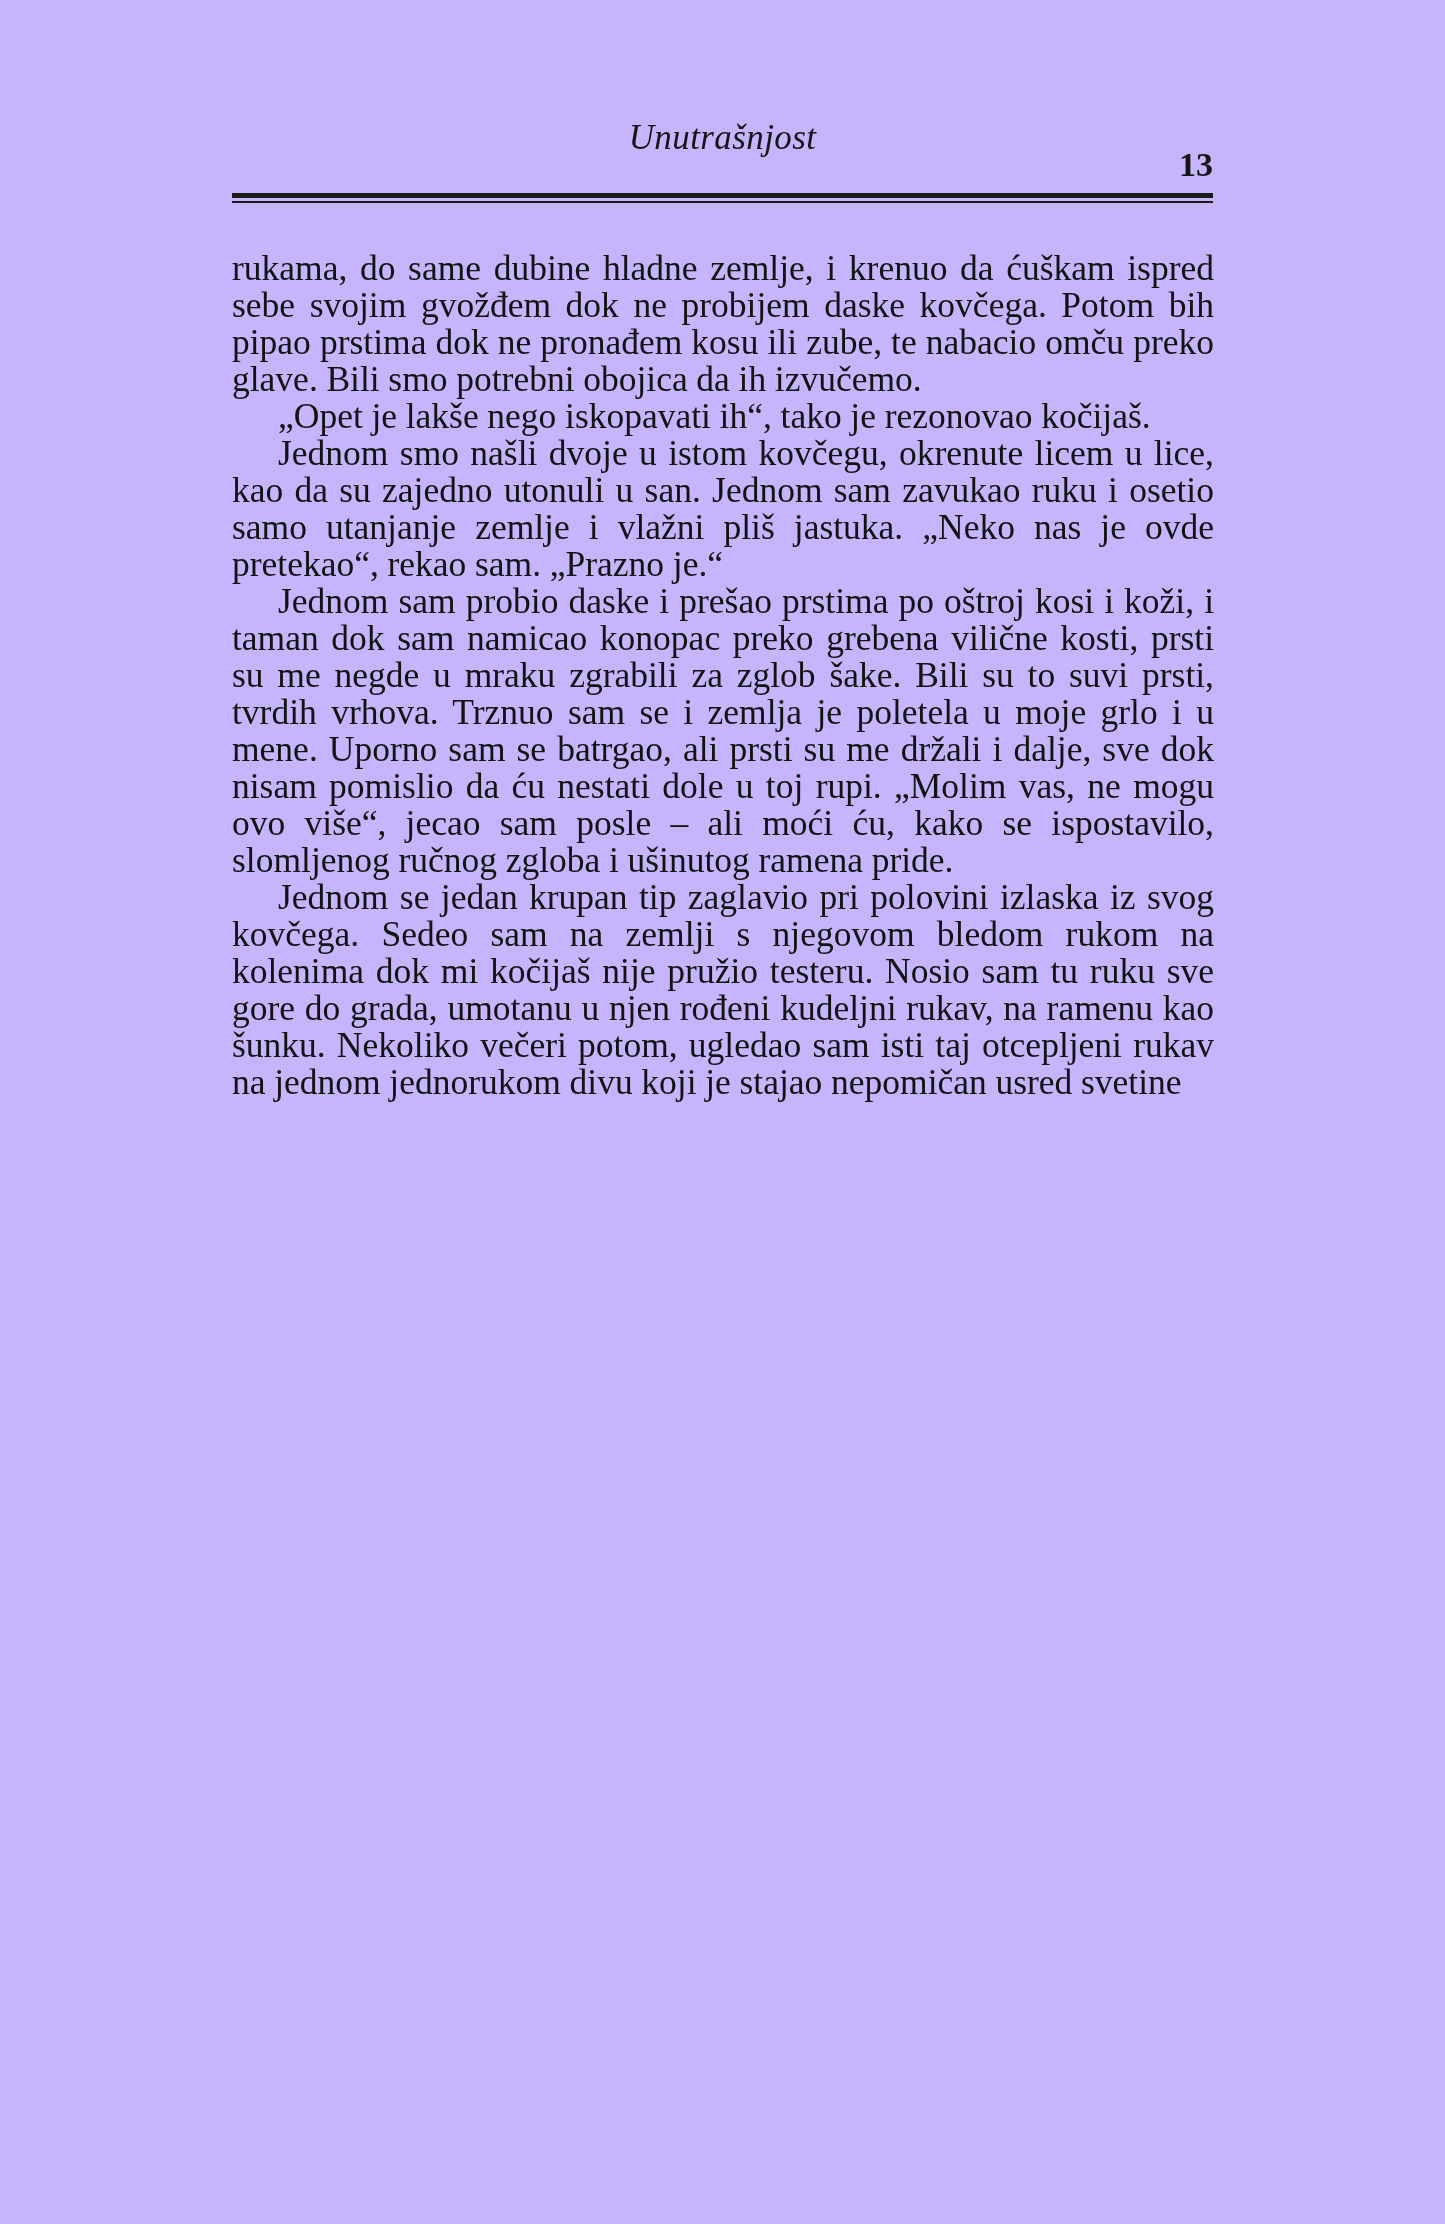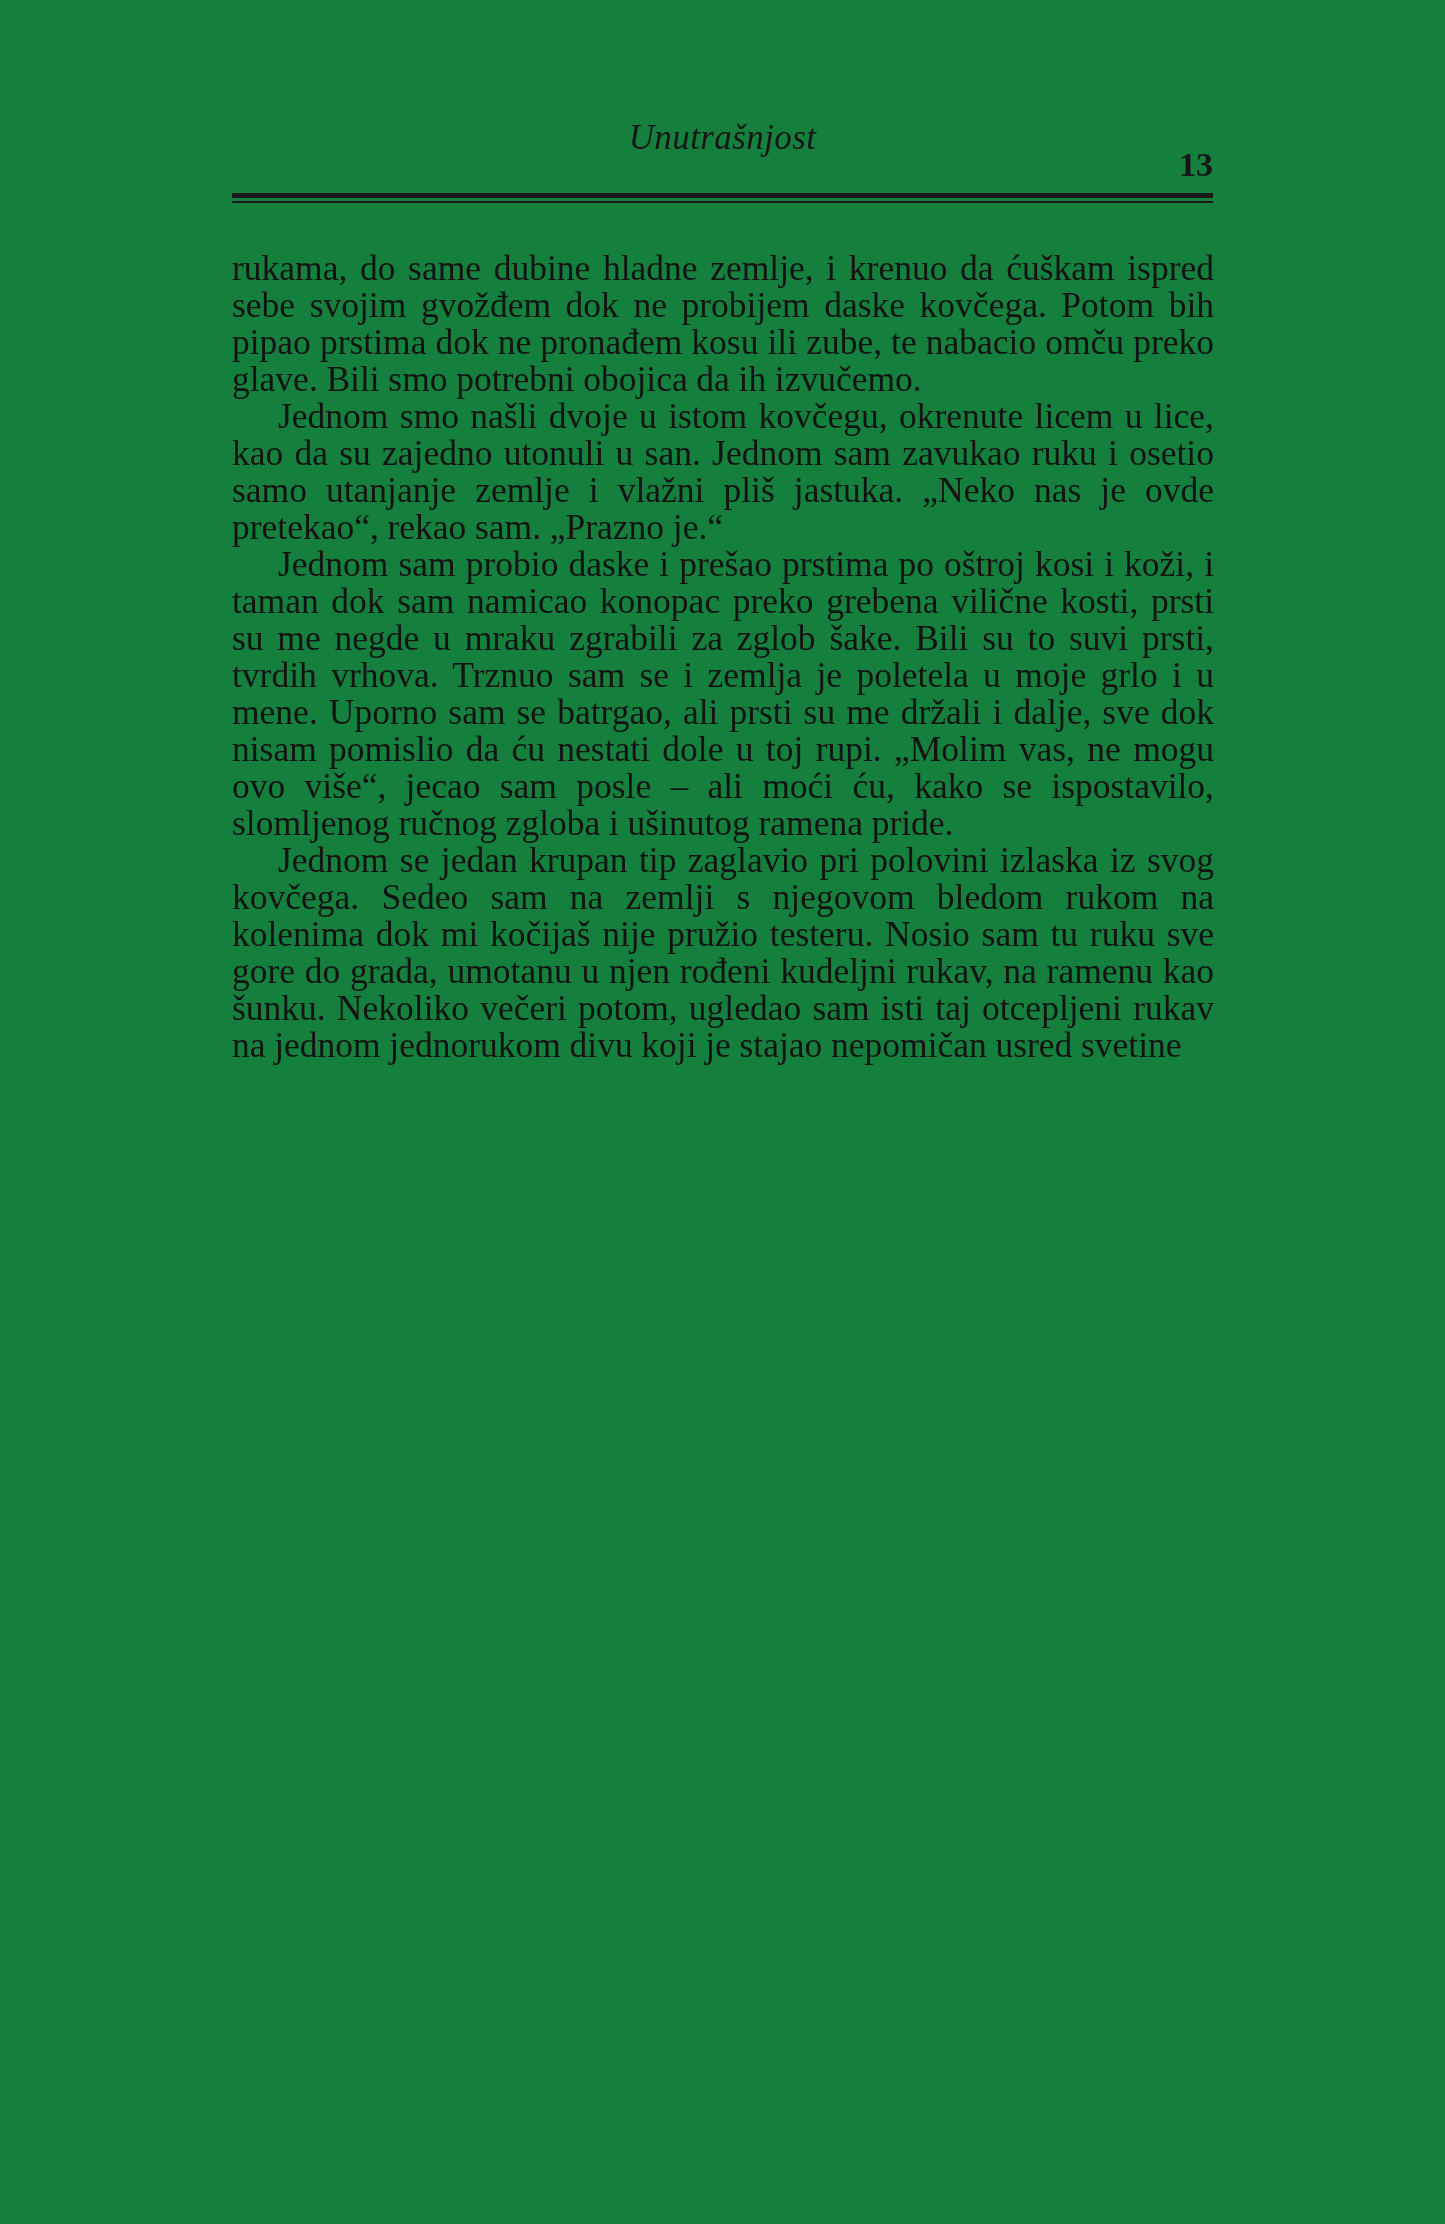--- a/index.html
+++ b/index.html
@@ -7,21 +7,21 @@
     margin: 0;
     padding: 0;
     background: #ffffff;
   }
 
   .page {
     position: relative;
     width: 1445px;
     height: 2224px;
     margin: 0 auto;
-    background: #15803d;
+    background: #c4b5fd;
     box-sizing: border-box;
     overflow: hidden;
   }
 
   
   .page-header {
     position: absolute;
     left: 232px;
     right: 232px;
     top: 118px;
@@ -118,18 +118,19 @@
   </div>
 
   <div class="header-rule">
     <div class="rule-thick"></div>
     <div class="rule-gap"></div>
     <div class="rule-thin"></div>
   </div>
 
   <div class="textblock">
     <p>rukama, do same dubine hladne zemlje, i krenuo da ćuškam ispred sebe svojim gvožđem dok ne probijem daske kovčega. Potom bih pipao prstima dok ne pronađem kosu ili zube, te nabacio omču preko glave. Bili smo potrebni obojica da ih izvučemo.</p>
+    <p class="indent">„Opet je lakše nego iskopavati ih“, tako je rezonovao kočijaš.</p>
     <p class="indent">Jednom smo našli dvoje u istom kovčegu, okrenute licem u lice, kao da su zajedno utonuli u san. Jednom sam zavukao ruku i osetio samo utanjanje zemlje i vlažni pliš jastuka. „Neko nas je ovde pretekao“, rekao sam. „Prazno je.“</p>
     <p class="indent">Jednom sam probio daske i prešao prstima po oštroj kosi i koži, i taman dok sam namicao konopac preko grebena vilične kosti, prsti su me negde u mraku zgrabili za zglob šake. Bili su to suvi prsti, tvrdih vrhova. Trznuo sam se i zemlja je poletela u moje grlo i u mene. Uporno sam se batrgao, ali prsti su me držali i dalje, sve dok nisam pomislio da ću nestati dole u toj rupi. „Molim vas, ne mogu ovo više“, jecao sam posle – ali moći ću, kako se ispostavilo, slomljenog ručnog zgloba i ušinutog ramena pride.</p>
     <p class="indent">Jednom se jedan krupan tip zaglavio pri polovini izlaska iz svog kovčega. Sedeo sam na zemlji s njegovom bledom rukom na kolenima dok mi kočijaš nije pružio testeru. Nosio sam tu ruku sve gore do grada, umotanu u njen rođeni kudeljni rukav, na ramenu kao šunku. Nekoliko večeri potom, ugledao sam isti taj otcepljeni rukav na jednom jednorukom divu koji je stajao nepomičan usred svetine</p>
   </div>
 
 </div>
 
 </body></html>

